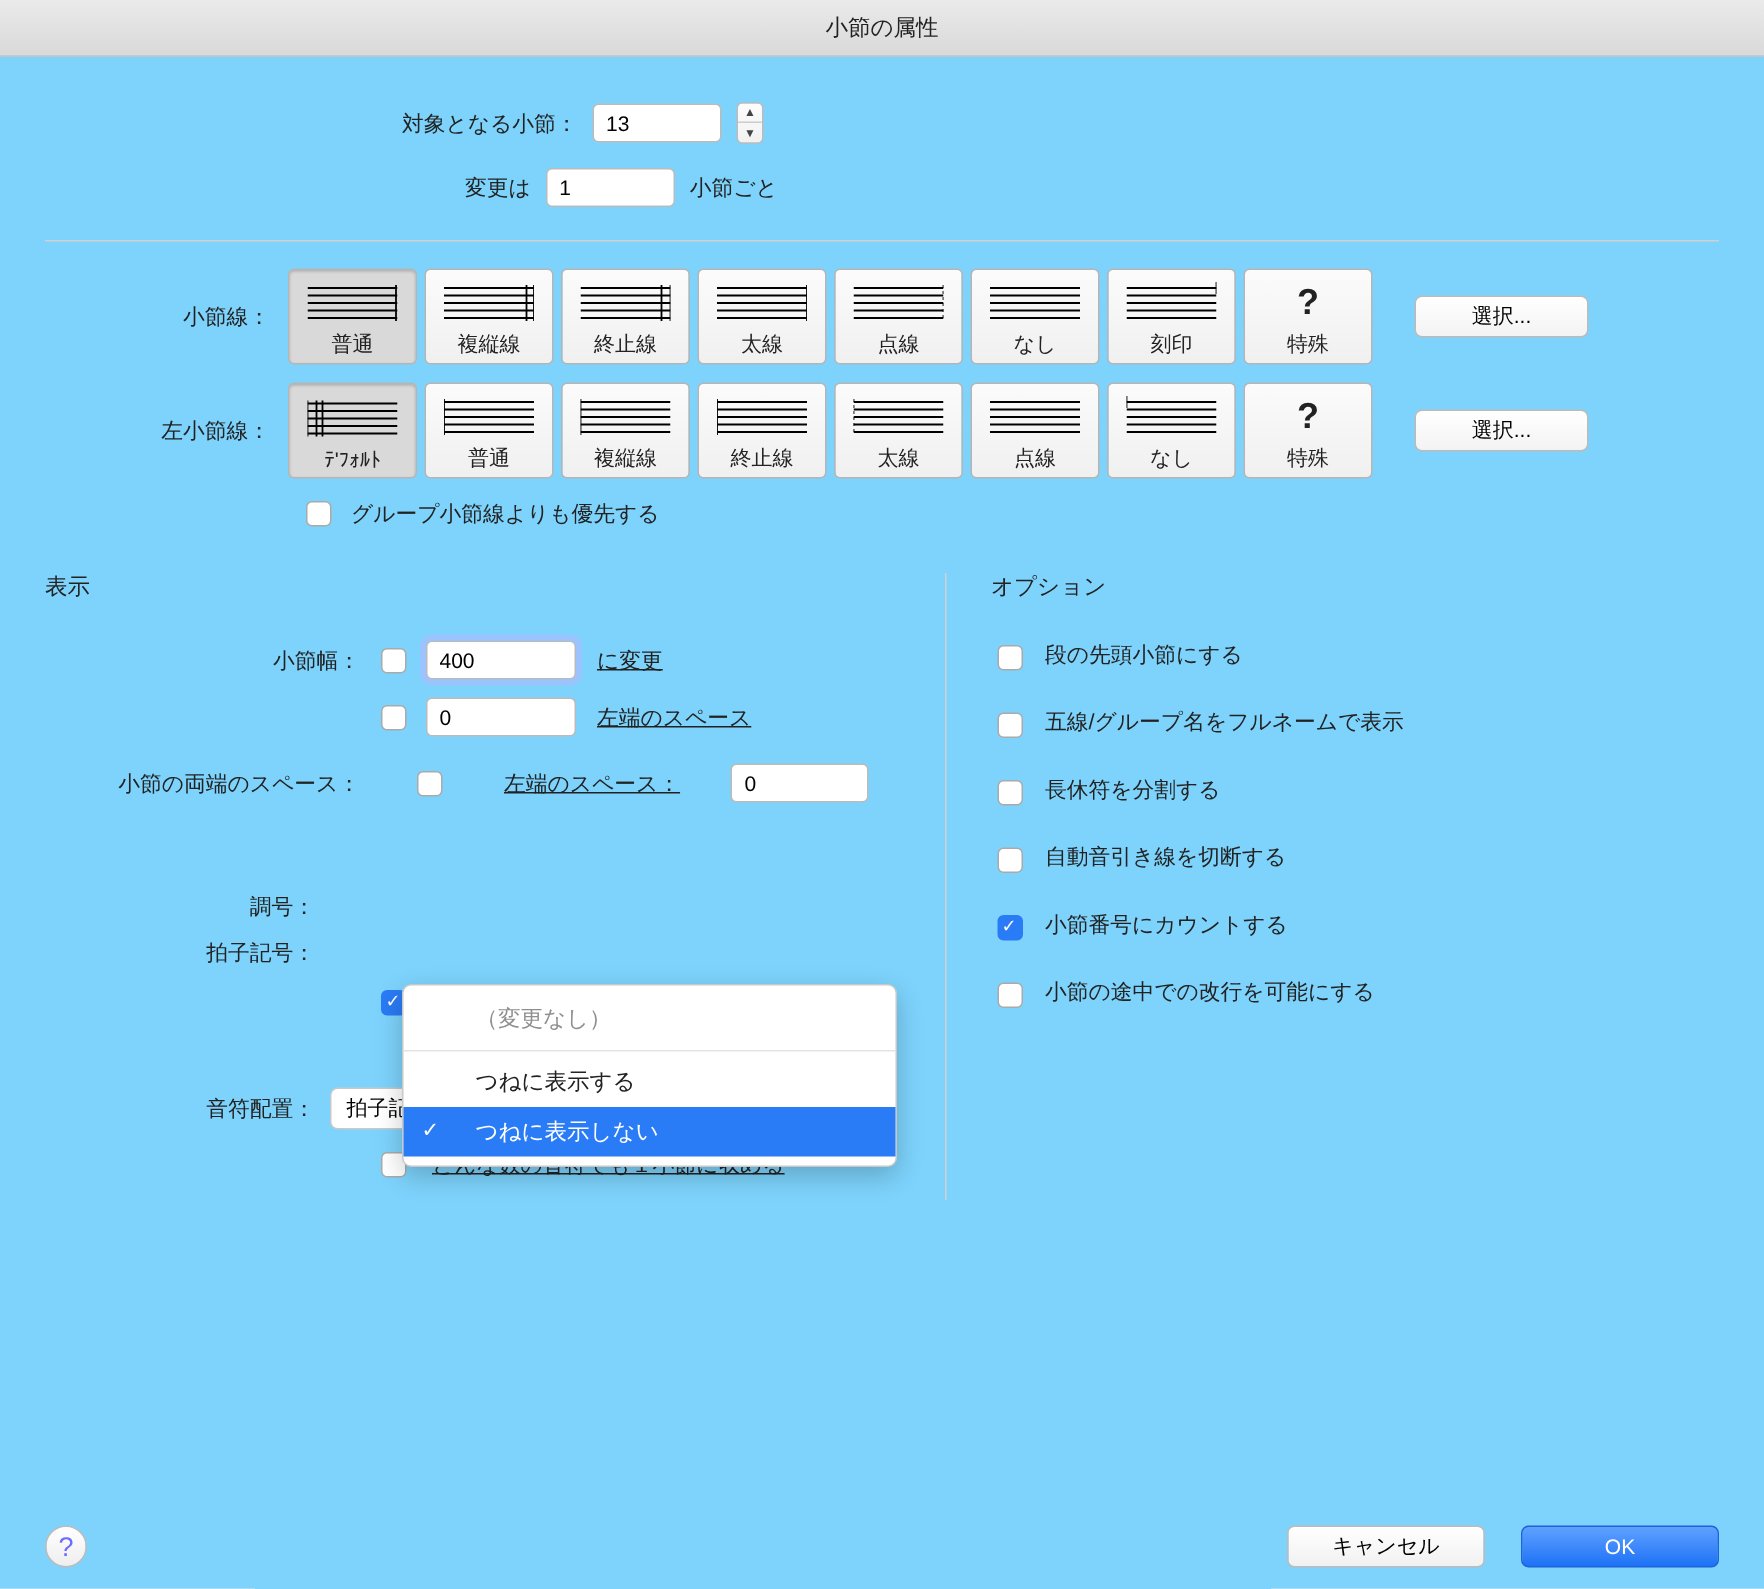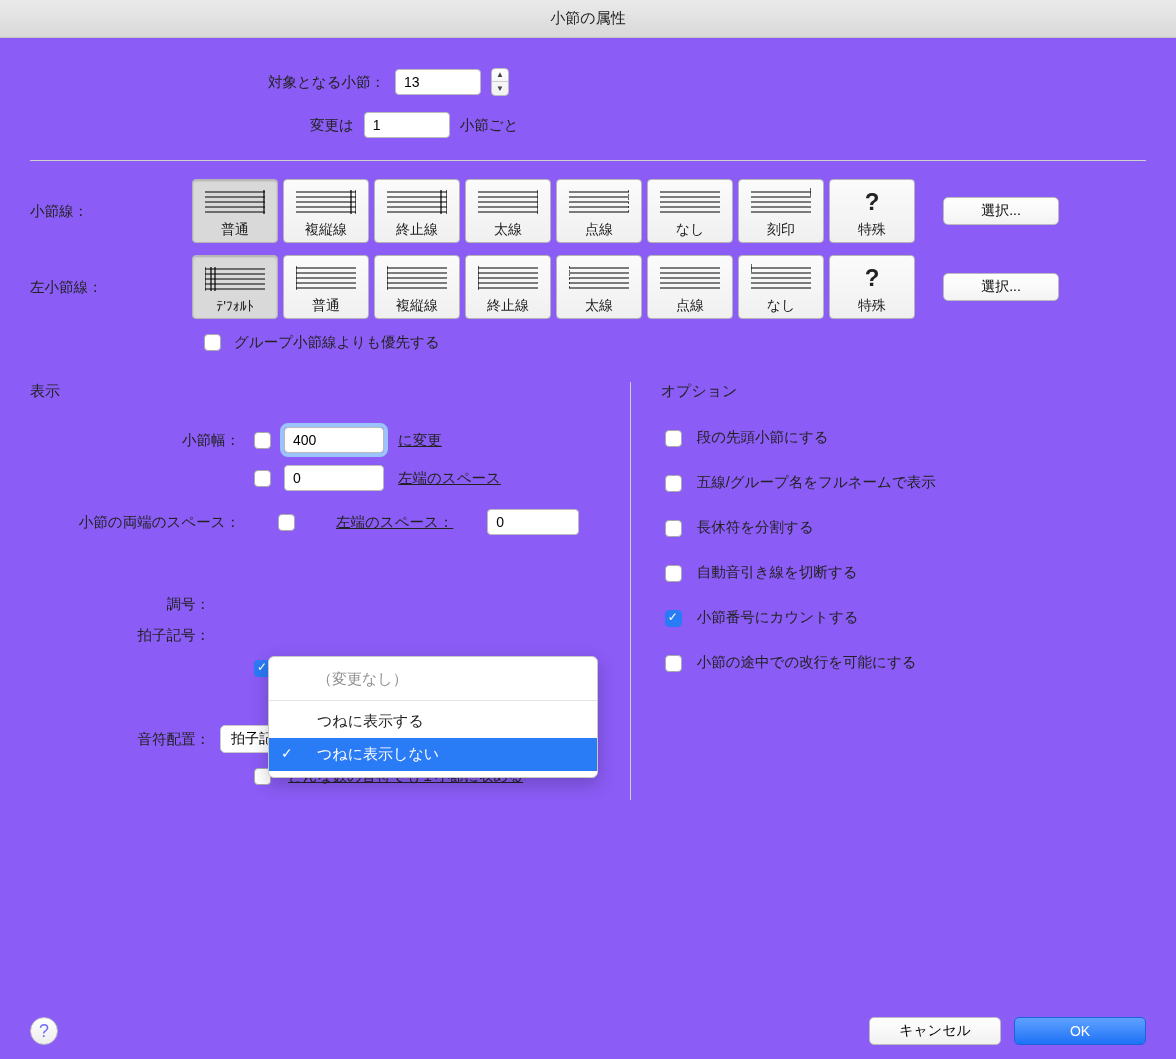--- a/index.html
+++ b/index.html
@@ -6,21 +6,21 @@
   body {
     margin: 0;
     font-family: -apple-system, "Hiragino Kaku Gothic ProN", "Helvetica Neue", sans-serif;
     font-size: 13px;
     color: #222;
     background: #ececec;
   }
   .window {
     width: 1176px;
     height: 1059px;
-    background: #8b5cf6;
+    background: #7dd3fc;
     display: flex;
     flex-direction: column;
     position: relative;
   }
   .titlebar {
     height: 38px;
     display: flex;
     align-items: center;
     justify-content: center;
     font-size: 15px;
@@ -28,21 +28,21 @@
     border-bottom: 1px solid #c4c4c4;
   }
   .content {
     flex: 1;
     padding: 30px 30px 12px 30px;
     position: relative;
   }
   .top-inputs { margin-left: 180px; margin-bottom: 22px; }
   .row { display: flex; align-items: center; gap: 10px; margin-bottom: 16px; }
   .label-r { width: 175px; text-align: right; font-size: 14.5px; }
-  .label-left { width: 150px; font-size: 14.5px; }
+  .label-left { width: 150px; text-align: right; font-size: 14.5px; }
   input.num {
     height: 26px;
     width: 86px;
     padding: 2px 8px;
     font-size: 14px;
     border: 1px solid #bbb;
     border-radius: 4px;
     background: #fff;
   }
   .stepper {
@@ -128,21 +128,21 @@
   .footer {
     position: absolute; bottom: 14px; left: 30px; right: 30px;
     display: flex; align-items: center;
   }
   .help {
     width: 28px; height: 28px; border-radius: 50%;
     border: 1px solid #bbb; background: linear-gradient(#fff,#eee);
     color:#6b6bff; font-size:18px; display:flex; align-items:center; justify-content:center;
     cursor:pointer;
   }
-  .foot-btns { margin-left: auto; display:flex; gap:13px; }
+  .foot-btns { margin-left: auto; display:flex; gap:24px; }
   .btn {
     width: 132px; height: 28px; border-radius: 5px;
     font-size: 14px; cursor:pointer;
   }
   .btn-cancel {
     border:1px solid #bbb; background: linear-gradient(#fff,#f1f1f1);
   }
   .btn-ok {
     border:1px solid #1e63d8;
     background: linear-gradient(#5fa1ff,#1e72f6);

